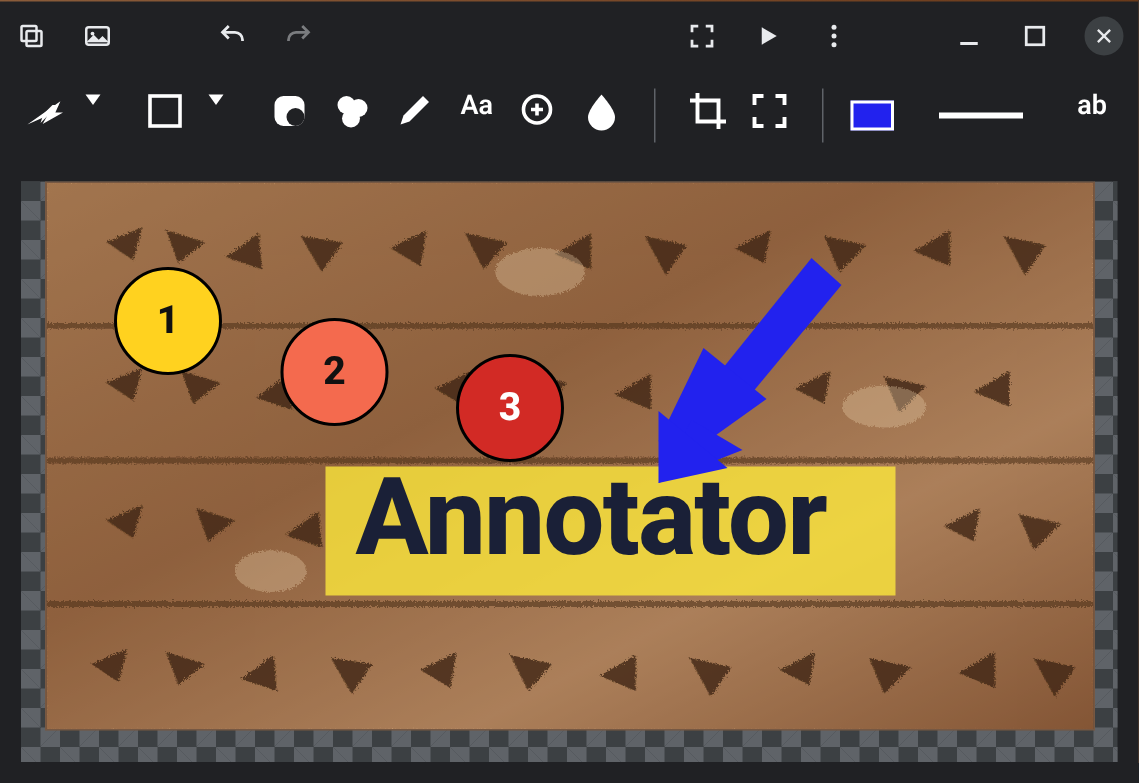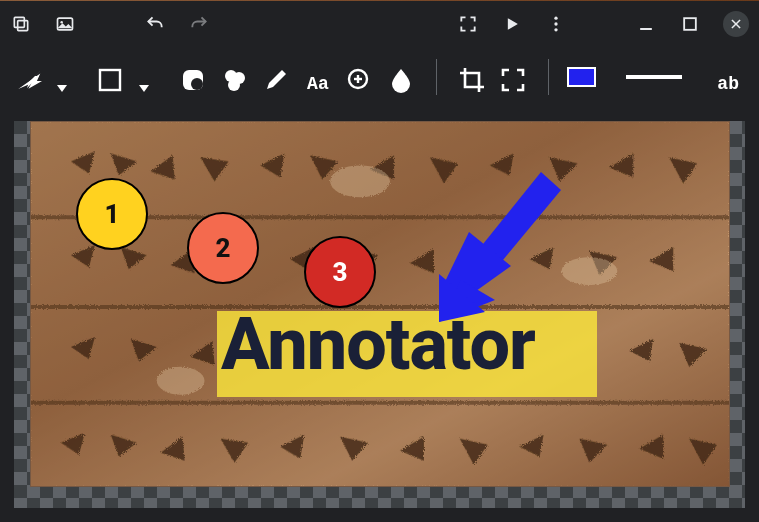--- a/index.html
+++ b/index.html
@@ -53,23 +53,22 @@
     .tool-bar {
       height: 60px;
       display: flex;
       align-items: center;
       padding: 0 14px;
       gap: 8px;
       color: #f1f3f4;
     }
     .tool-bar .tool-btn {
       width: 34px; height: 34px;
-      display: flex; align-items: flex-end; justify-content: center;
+      display: flex; align-items: flex-start; justify-content: center;
       cursor: pointer;
-      font-family: Liberation Mono, monospace;
     }
     .tool-bar .tool-btn svg { width: 28px; height: 28px; }
     .tool-bar .shape-btn {
       width: 38px;
     }
     .tool-bar .sep {
       width: 1px; height: 36px; background: #5f6368; margin: 0 10px;
     }
     .swatch {
       width: 30px; height: 20px;
@@ -139,21 +138,21 @@
 
     .highlight-band {
       position: absolute;
       left: 186px; top: 189px;
       width: 380px; height: 86px;
       background: rgba(255, 235, 59, 0.78);
       mix-blend-mode: normal;
     }
     .anno-text {
       position: absolute;
-      left: 190px; top: 180px;
+      left: 206px; top: 180px;
       font-size: 72px;
       font-weight: 800;
       color: #1a2037;
       letter-spacing: -1px;
     }
     .arrow-wrap {
       position: absolute;
       left: 390px; top: 40px;
       width: 160px; height: 180px;
       pointer-events: none;

